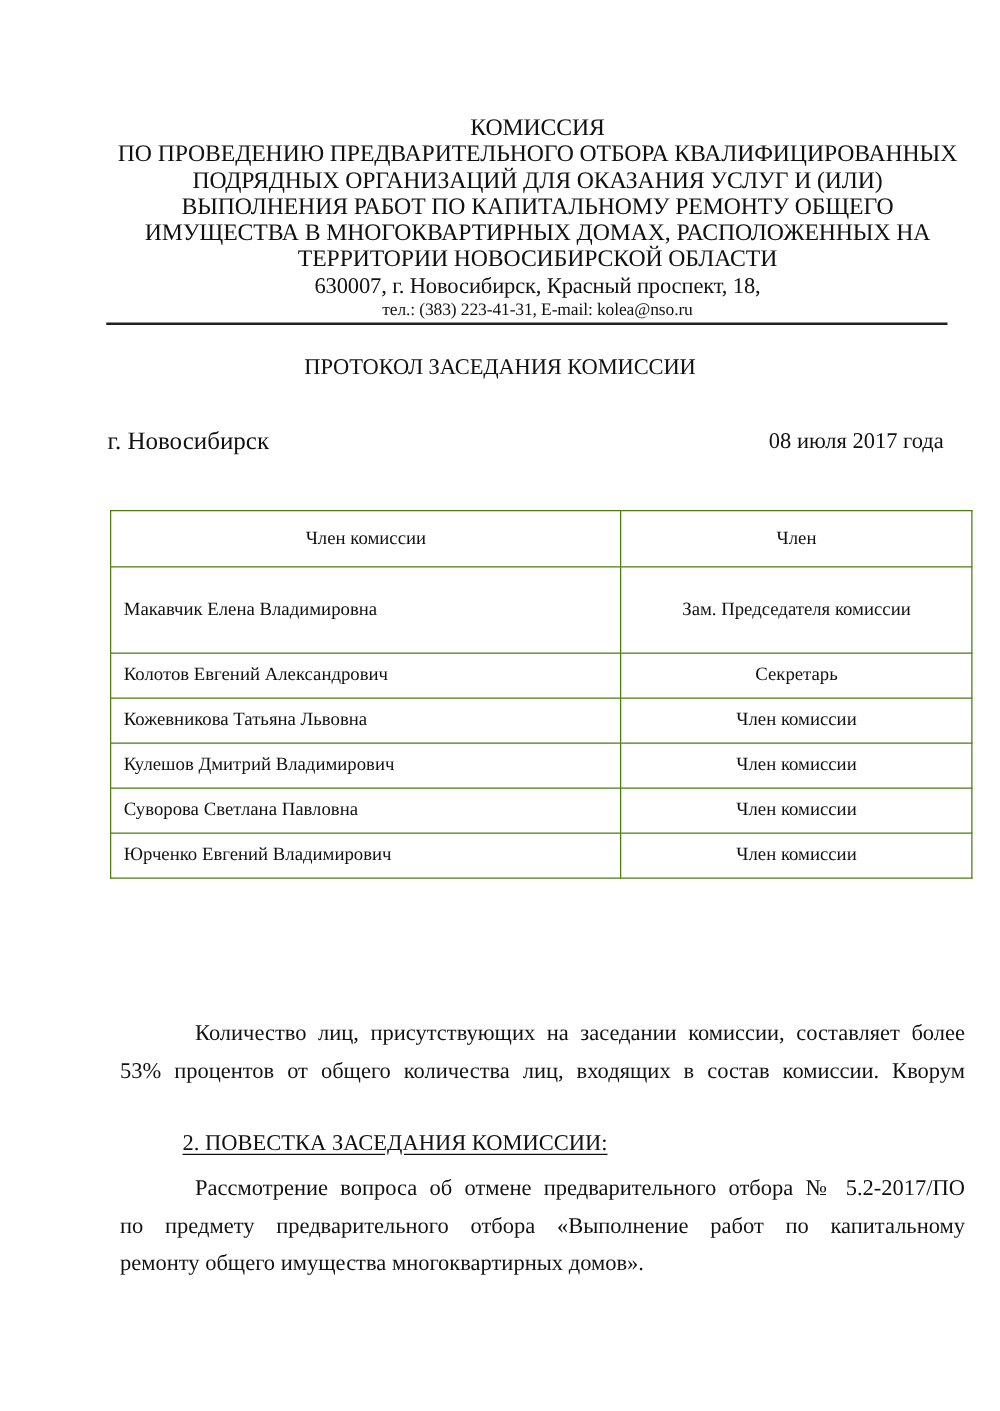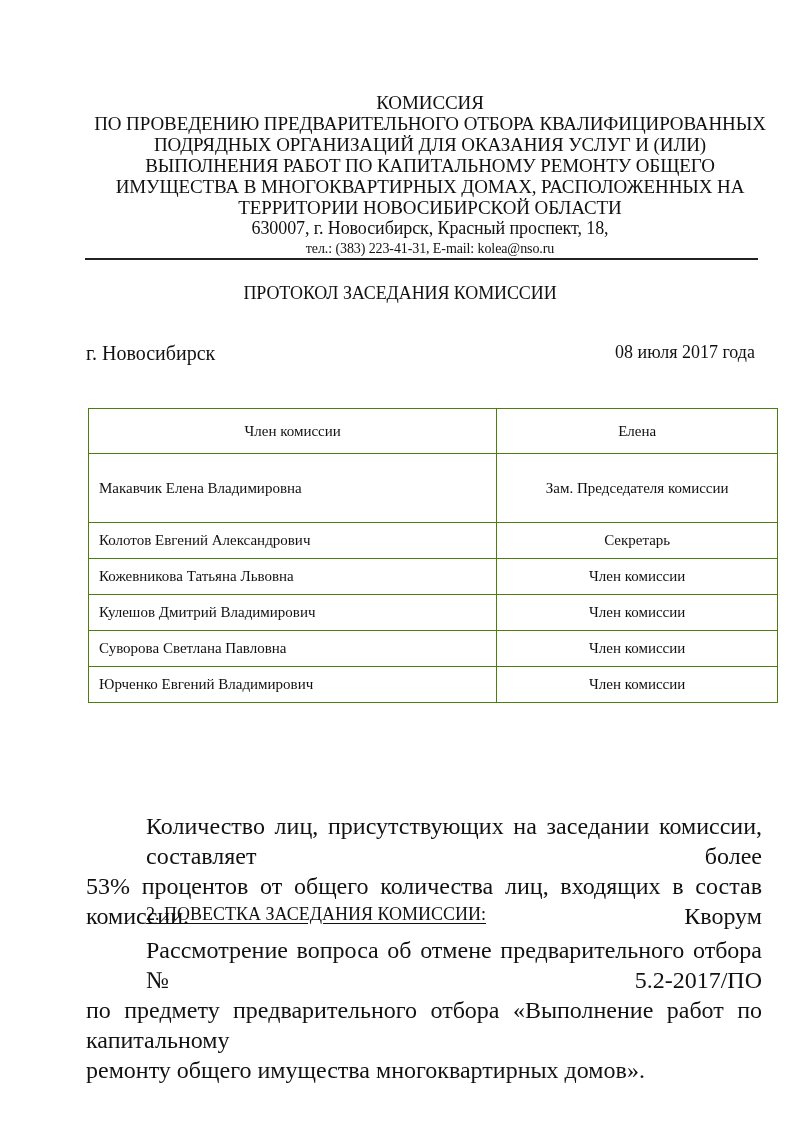--- a/index.html
+++ b/index.html
@@ -35,21 +35,21 @@
     table.members td, table.members th {
       border: 1px solid #4d7c0f; padding: 0 0 0 10px; font-weight: normal; vertical-align: middle;
     }
     table.members th { height: 44px; text-align: center; padding: 0; }
     table.members td.role { text-align: center; padding: 0; }
     table.members tr.tall td { height: 68px; }
     table.members tr.short td { height: 35px; }
     col.c1 { width: 409px; }
     col.c2 { width: 281px; }
     .para {
-      position: absolute; left: 86px; width: 676px; font-size: 24px; line-height: 30px;
+      position: absolute; left: 96px; width: 676px; font-size: 18px; line-height: 30px;
       text-align: justify; text-align-last: left;
     }
     .just-line { display: block; text-align: justify; text-align-last: justify; }
     .last-line { display: block; text-align: left; }
   </style>
 </head>
 <body>
 
 <div class="page">
 
@@ -73,21 +73,21 @@
 
 
   <table class="members">
     <colgroup>
         <col class="c1">
         <col class="c2">
       </colgroup>
     <thead>
       <tr>
         <th>Член комиссии</th>
-        <th>Елена</th>
+        <th>Член</th>
       </tr>
     </thead>
     <tbody>
       <tr class="tall">
         <td>Макавчик Елена Владимировна</td>
         <td class="role">Зам. Председателя комиссии</td>
       </tr>
       <tr class="short">
         <td>Колотов Евгений Александрович</td>
         <td class="role">Секретарь</td>

